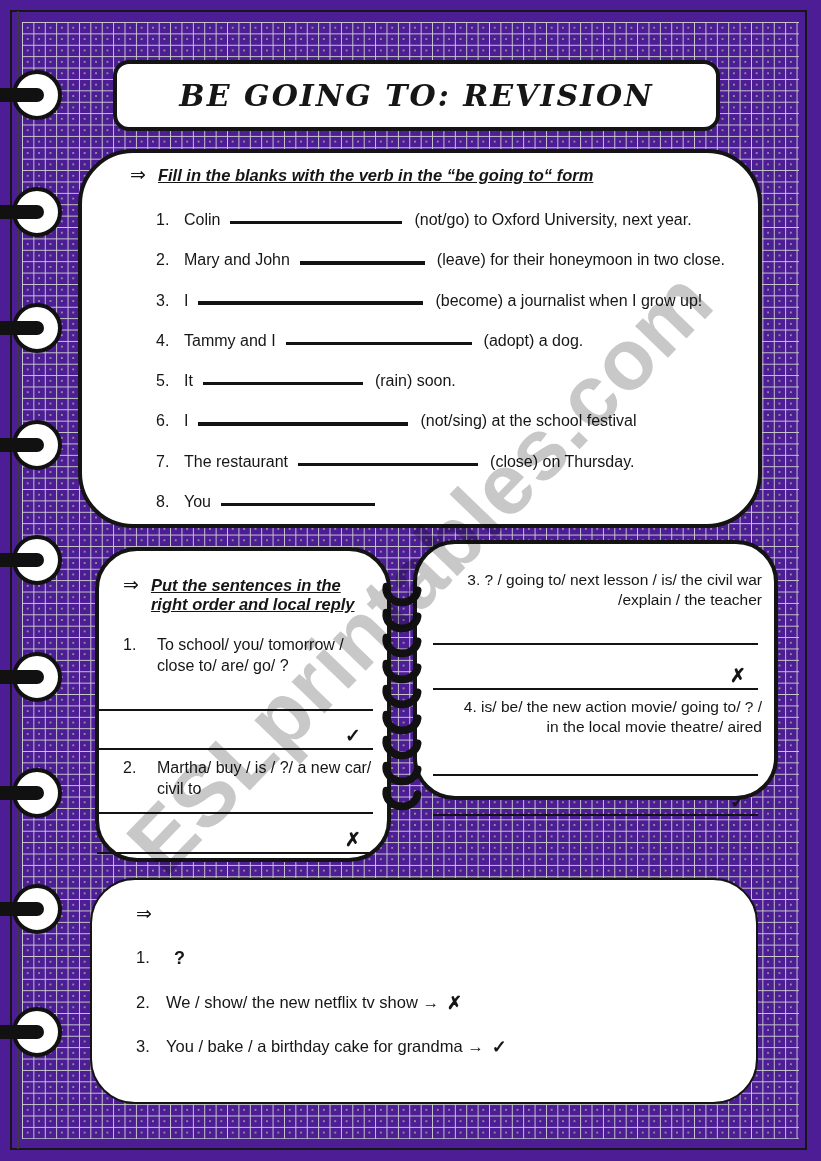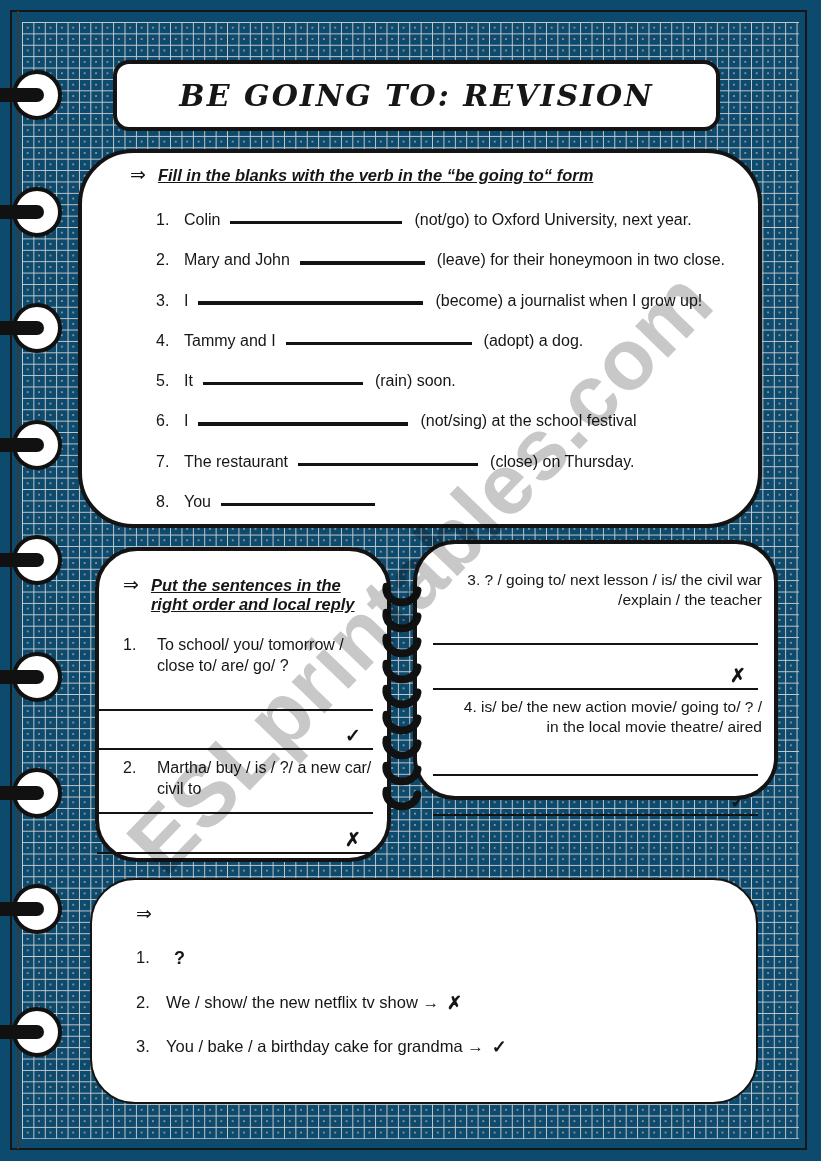--- a/index.html
+++ b/index.html
@@ -1,16 +1,16 @@
 <!DOCTYPE html>
 <html><head>
 <meta charset="utf-8">
 <style>
   html,body{margin:0;padding:0;background:#ffffff;}
-  .page{position:relative;width:821px;height:1161px;background:#0c4a6e;overflow:hidden;
+  .page{position:relative;width:821px;height:1161px;background:#4c1d95;overflow:hidden;
         font-family:"Liberation Sans",sans-serif;color:#161616;}
   
   .outer-border{position:absolute;left:10px;top:10px;width:797px;height:1140px;
         border:2.5px solid #161616;box-sizing:border-box;z-index:1;}
   .left-inner-line{position:absolute;left:17px;top:11px;width:1.5px;height:1138px;background:#3a3a3a;z-index:1;}
   
   .grid{position:absolute;left:22px;top:22px;width:777px;height:1117px;z-index:0;
         background-image:
           radial-gradient(circle,#8f8f8f 1px,rgba(0,0,0,0) 1.35px),
           linear-gradient(to right,#c9c9c9 1px,transparent 1px),

